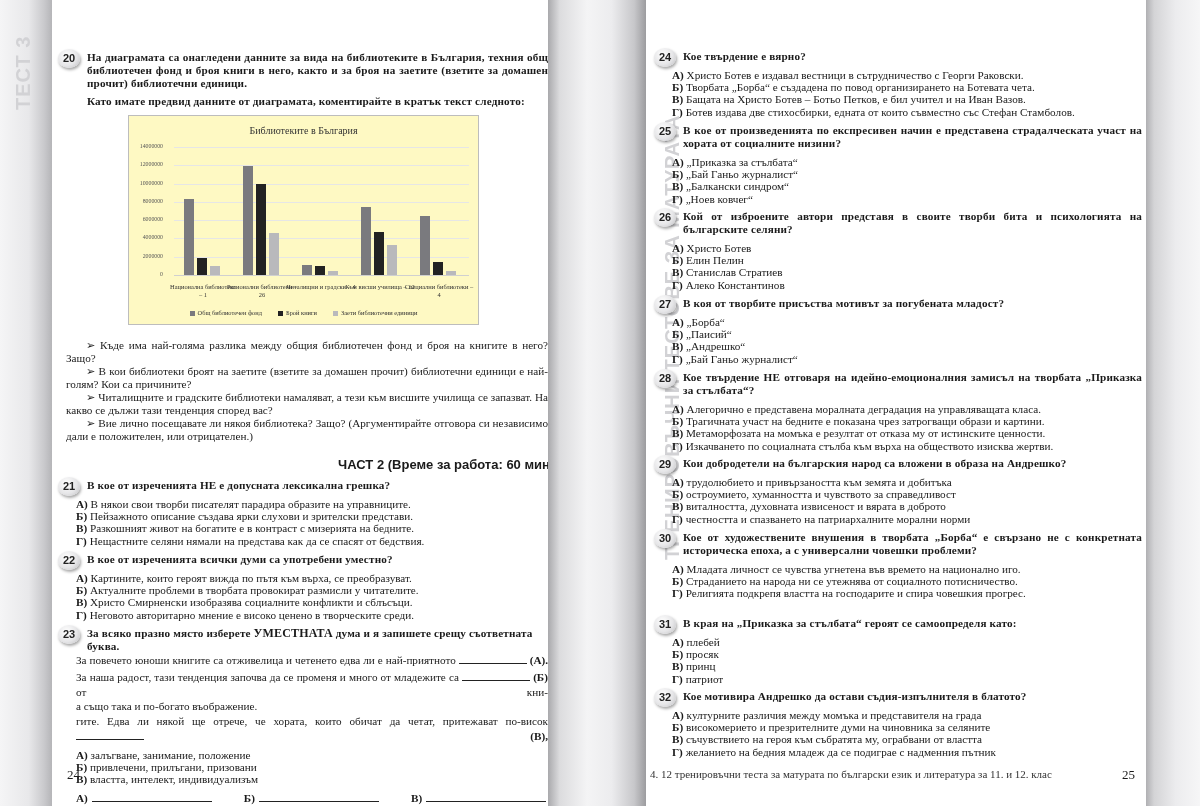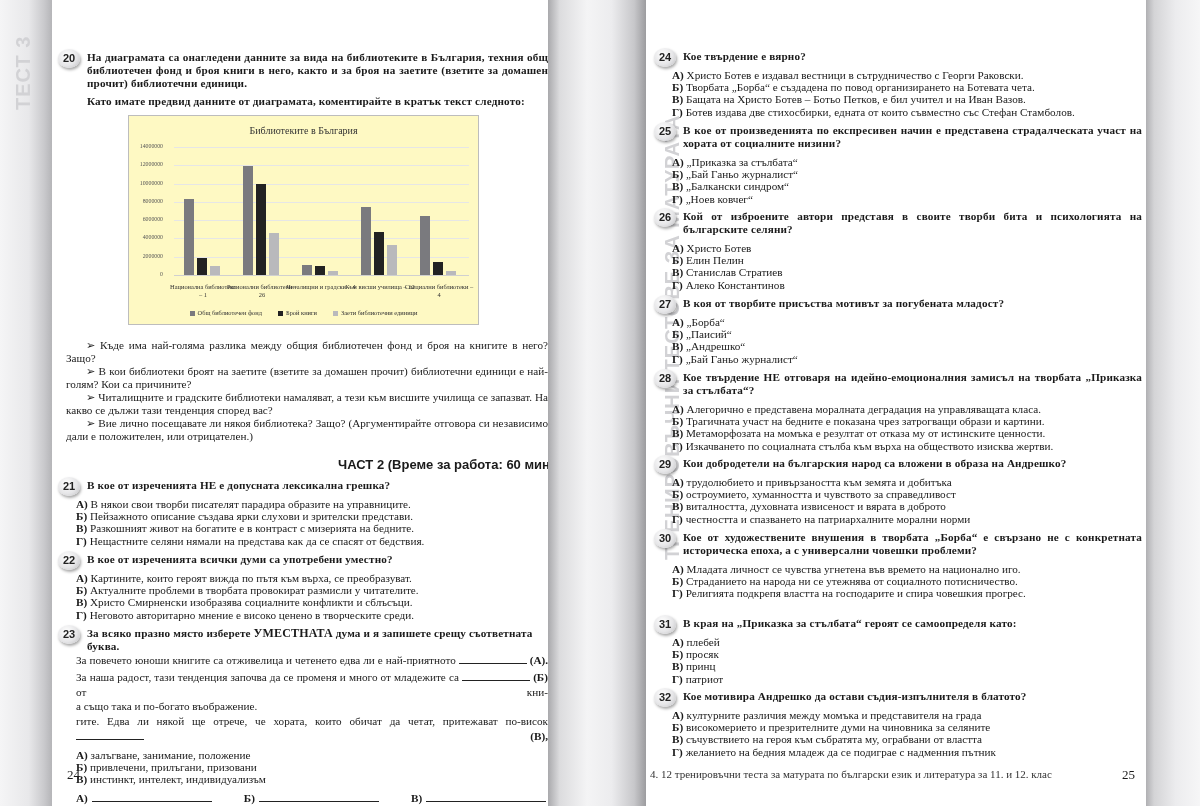--- a/index.html
+++ b/index.html
@@ -139,21 +139,21 @@
     <div class="qtext"><span>За всяко празно място изберете </span><span style="font-size:12px;">УМЕСТНАТА</span><span> дума и я запишете срещу съответната буква.</span></div>
     <div class="para" style="margin-left:18px;line-height:15px;">
       <div style="text-align:justify;text-align-last:justify;"><span>За повечето юноши книгите са отживелица и четенето едва ли е най-приятното</span> <span class="blank"></span> <b>(А).</b></div>
       <div style="text-align:justify;text-align-last:justify;margin-top:2px;"><span>За наша радост, тази тенденция започва да се променя и много от младежите са</span> <span class="blank"></span> <b>(Б)</b> <span>от кни-</span></div>
       <div style="line-height:12px;">а също така и по-богато въображение.</div>
       <div style="text-align:justify;text-align-last:justify;margin-top:2px;"><span>гите. Едва ли някой ще отрече, че хората, които обичат да четат, притежават по-висок</span> <span class="blank"></span> <b>(В),</b></div>
     </div>
     <div class="opts" style="margin-top:5px;">
         <div class="opt"><b>А)</b> <span>залъгване, занимание, положение</span></div>
         <div class="opt"><b>Б)</b> <span>привлечени, прилъгани, призовани</span></div>
-        <div class="opt"><b>В)</b> <span>инстинкт, интелект, индивидуализъм</span></div>
+        <div class="opt"><b>В)</b> <span>властта, интелект, индивидуализъм</span></div>
       </div>
     <div class="para" style="margin-left:18px;margin-top:6px;display:flex;gap:32px;">
       <span><b>А)</b><span class="ansline"></span></span>
       <span><b>Б)</b><span class="ansline"></span></span>
       <span><b>В)</b><span class="ansline"></span></span>
     </div>
   </div>
 
   <div class="pnum" style="left:67px;top:767px;">24</div>
 </div>

